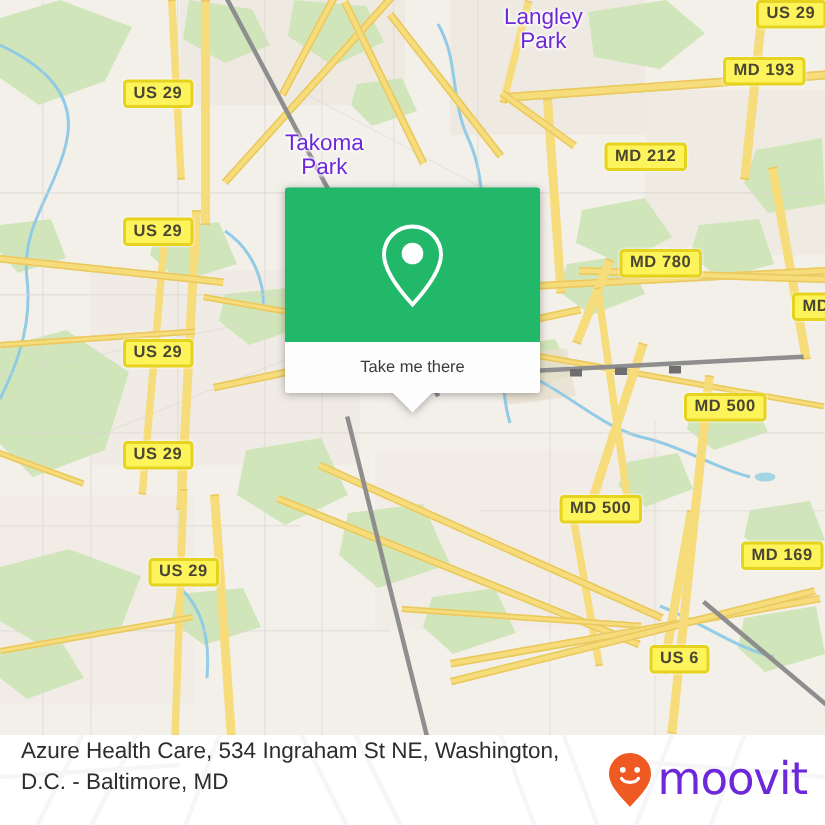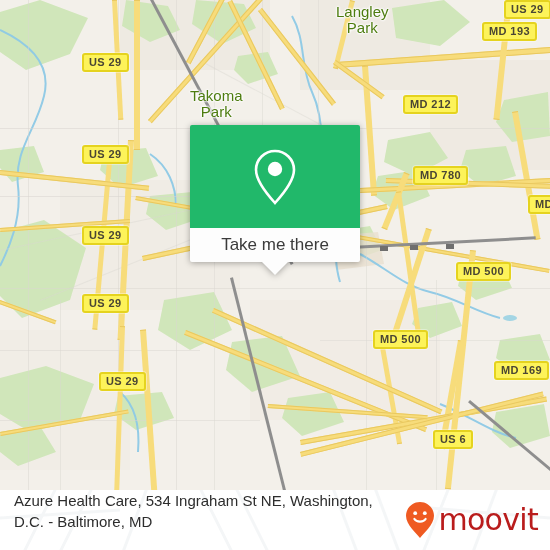--- a/index.html
+++ b/index.html
@@ -27,52 +27,52 @@
   .railtick{position:absolute;background:#6e6e6e;}
 
   
   .shield{
     position:absolute;background:#fdf35a;border:2px solid #e5d31f;border-radius:3px;
     color:#4a4634;font-size:11px;font-weight:bold;letter-spacing:.4px;
     padding:1px 5px 2px 5px;line-height:12px;white-space:nowrap;
     box-shadow:0 0 0 1px rgba(255,255,255,.35);
   }
   .placelabel{
-    position:absolute;color:#4d7c0f;font-size:15px;line-height:16px;
+    position:absolute;color:#6d28d9;font-size:15px;line-height:16px;
     text-align:center;font-weight:normal;
     text-shadow:1px 0 2px #fff,-1px 0 2px #fff,0 1px 2px #fff,0 -1px 2px #fff;
     white-space:nowrap;
   }
 
   
   #callout{position:absolute;left:190px;top:125px;width:170px;
            filter:drop-shadow(0 1px 3px rgba(0,0,0,.32));}
   #callout .head{height:103px;background:#21b86a;border-radius:2px 2px 0 0;
                  display:flex;align-items:center;justify-content:center;}
   #callout .foot{height:34px;background:#fdfdfd;border-radius:0 0 2px 2px;
                  display:flex;align-items:center;justify-content:center;}
-  #callout .foot span{color:#3b3b3b;font-size:17px;}
+  #callout .foot span{color:#3b3b3b;font-size:11px;}
   #callout .tail{position:absolute;left:50%;top:137px;margin-left:-13px;
                  width:0;height:0;border-left:13px solid transparent;
                  border-right:13px solid transparent;border-top:13px solid #fdfdfd;}
 
   
   #osmbar{position:absolute;left:0;top:464px;height:26px;width:550px;
           background:rgba(255,255,255,.80);display:flex;align-items:center;}
   #osmbar span{color:#3a3a3a;font-size:13px;padding-left:14px;}
 
   
   #footer{position:absolute;left:0;top:490px;width:550px;height:60px;
           background:#ffffff;overflow:hidden;}
   #footer .wm{position:absolute;left:0;top:0;width:550px;height:60px;opacity:.55;}
   #footer .inner{position:relative;height:60px;display:flex;
                  justify-content:space-between;padding:0 12px 0 14px;box-sizing:border-box;}
   #caption{color:#2d2d2d;font-size:15px;line-height:21px;max-width:405px;}
   #logo{display:flex;align-items:center;gap:3px;flex:none;}
-  #logo .word{color:#b91c1c;font-size:30px;line-height:30px;letter-spacing:-.7px;
+  #logo .word{color:#6d28d9;font-size:30px;line-height:30px;letter-spacing:-.7px;
               font-family:"DejaVu Sans","Liberation Sans",sans-serif;}
 </style>
 </head>
 <body>
 
 <div id="app">
 
   <div id="map">
     <div class="land"></div>
 
@@ -200,21 +200,21 @@
       <div>Langley</div>
       <div>Park</div>
     </div>
     <div class="placelabel" style="left:190px;top:88px;">
       <div>Takoma</div>
       <div>Park</div>
     </div>
 
     <div class="shield" style="left:82px;top:53px;">US 29</div>
     <div class="shield" style="left:504px;top:0px;">US 29</div>
-    <div class="shield" style="left:482px;top:22px;">MD 193</div>
+    <div class="shield" style="left:482px;top:38px;">MD 193</div>
     <div class="shield" style="left:363px;top:95px;margin-left:40px;">MD 212</div>
     <div class="shield" style="left:82px;top:145px;">US 29</div>
     <div class="shield" style="left:413px;top:166px;">MD 780</div>
     <div class="shield" style="left:82px;top:226px;">US 29</div>
     <div class="shield" style="left:528px;top:195px;">MD</div>
     <div class="shield" style="left:456px;top:262px;">MD 500</div>
     <div class="shield" style="left:82px;top:294px;">US 29</div>
     <div class="shield" style="left:373px;top:330px;">MD 500</div>
     <div class="shield" style="left:494px;top:361px;">MD 169</div>
     <div class="shield" style="left:99px;top:372px;">US 29</div>

